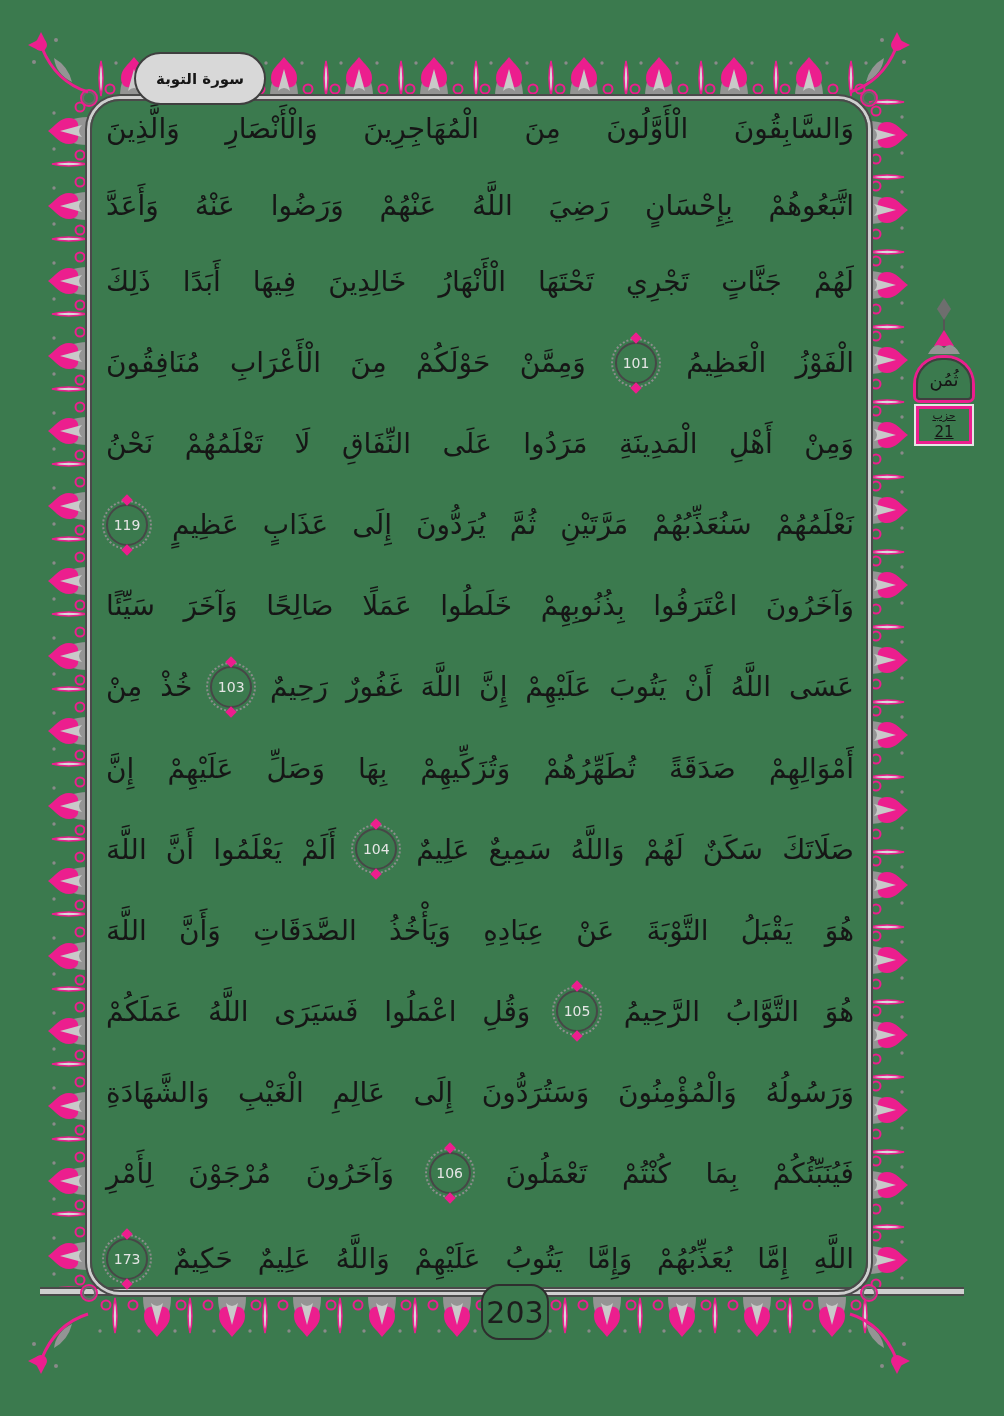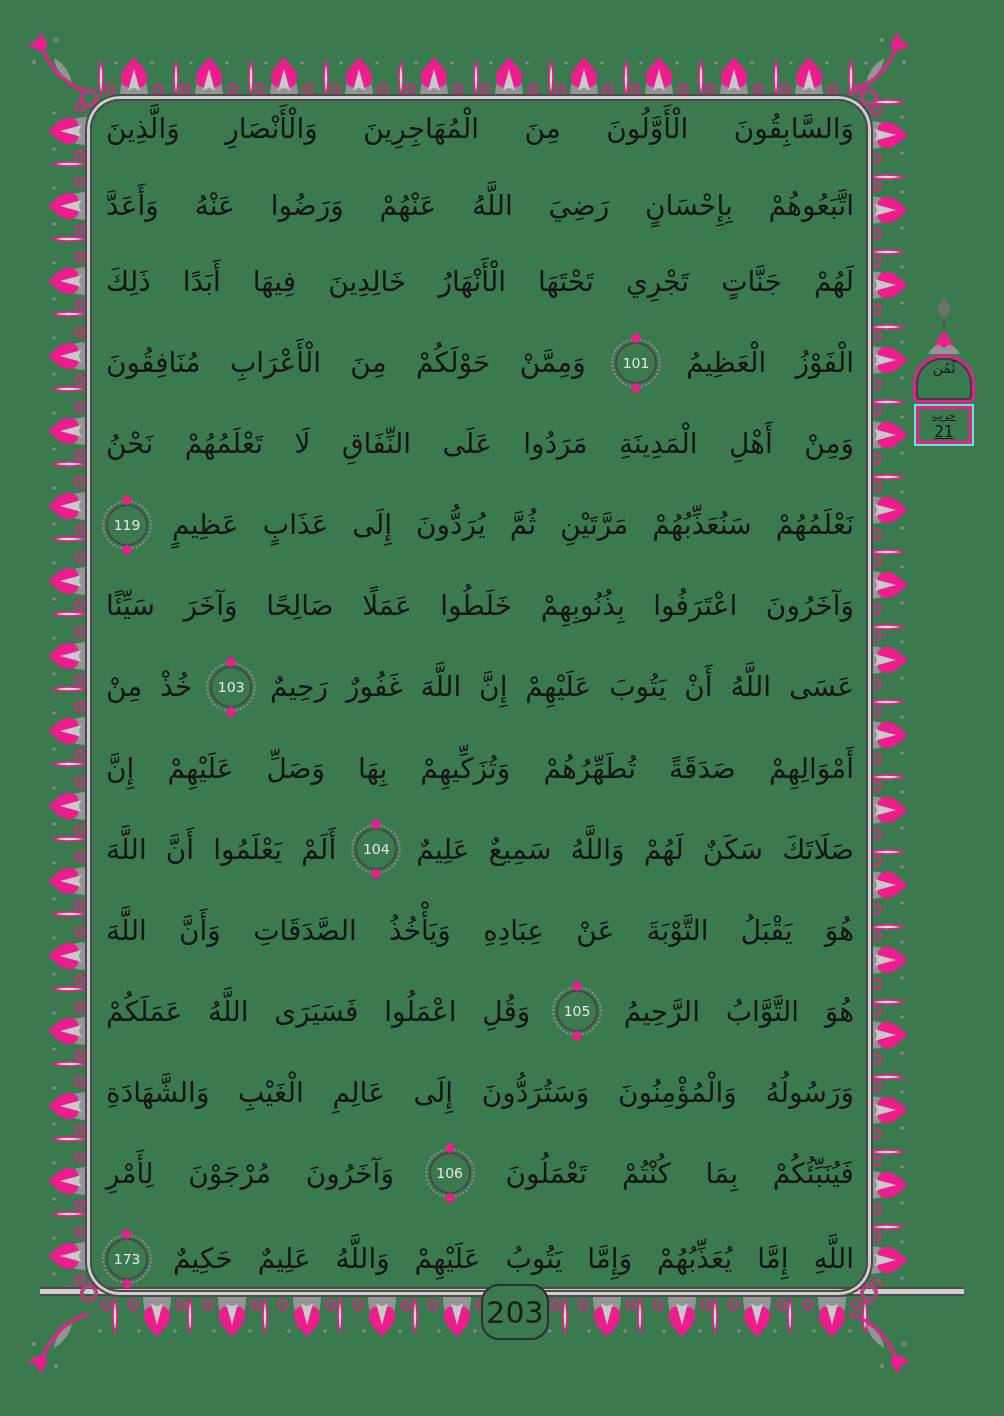--- a/index.html
+++ b/index.html
@@ -39,23 +39,23 @@
     background:var(--green); border:2.5px solid #2e2e2e; border-radius:18px;
     display:flex; align-items:center; justify-content:center;
     font-size:30px; color:#1d1d1d; z-index:6;margin-left:36px;}
 
   
   .hizb{position:absolute; left:908px; top:296px; width:70px; height:150px; z-index:4;}
   .hizb-finial{position:absolute; left:0; top:0;}
   .hizb-dome{position:absolute; left:8px; top:62px; width:56px; height:42px;
     border:2px solid #3f3f3f; border-radius:26px 26px 4px 4px;
     box-shadow:0 0 0 3px var(--pink);
-    display:flex; justify-content:center; font-size:14px; color:var(--ink);}
+    display:flex; align-items:center; justify-content:center; font-size:18px; color:var(--ink);}
   .hizb-box{position:absolute; left:6px; top:108px; width:60px; height:42px;
-    border:2px solid #5eead4; box-shadow:inset 0 0 0 3px var(--pink);
+    border:2px solid #e5e5e5; box-shadow:inset 0 0 0 3px var(--pink);
     display:flex; flex-direction:column; align-items:center; justify-content:center;
     line-height:1; color:var(--ink);text-decoration:underline;}
   .hizb-box .w{font-size:11px;} .hizb-box .n{font-size:15px; margin-top:4px;}
 
   
   .text-area{position:absolute; left:106px; top:112px; width:748px; height:1168px;
     display:flex; flex-direction:column; justify-content:space-between; direction:rtl; z-index:3;}
   .line{display:flex; justify-content:space-between; align-items:center; direction:rtl;
     white-space:nowrap; font-size:28px; color:var(--ink); letter-spacing:-0.3px; overflow:visible;}
   .word{display:inline-block;}
@@ -183,20 +183,23 @@
       <use href="#corner-unit"></use>
     </svg>
 
   <div class="bottom-bar"></div>
   <div class="frame"></div>
   <div class="corner-ring" style="left:80px;top:89px"></div>
   <div class="corner-ring" style="left:860px;top:89px"></div>
   <div class="corner-ring" style="left:80px;top:1284px"></div>
   <div class="corner-ring" style="left:860px;top:1284px"></div>
 
+  <div class="cartouche cartouche-left">
+    <span>سورة التوبة</span>
+  </div>
 
   <div class="hizb">
     <svg class="hizb-finial" width="70" height="62">
       <line x1="36" y1="14" x2="36" y2="58" style="stroke:#555;stroke-width:2"></line>
       <path d="M36 2 L43 13 L36 24 L29 13 Z" style="fill:#6e6e6e"></path>
       <path d="M36 34 L46 50 L26 50 Z" style="fill:var(--pink)"></path>
       <path d="M20 58 Q28 44 36 52 Q44 44 52 58 Z" style="fill:var(--gray-mid)"></path>
     </svg>
     <div class="hizb-dome">
       <span>ثُمُن</span>

